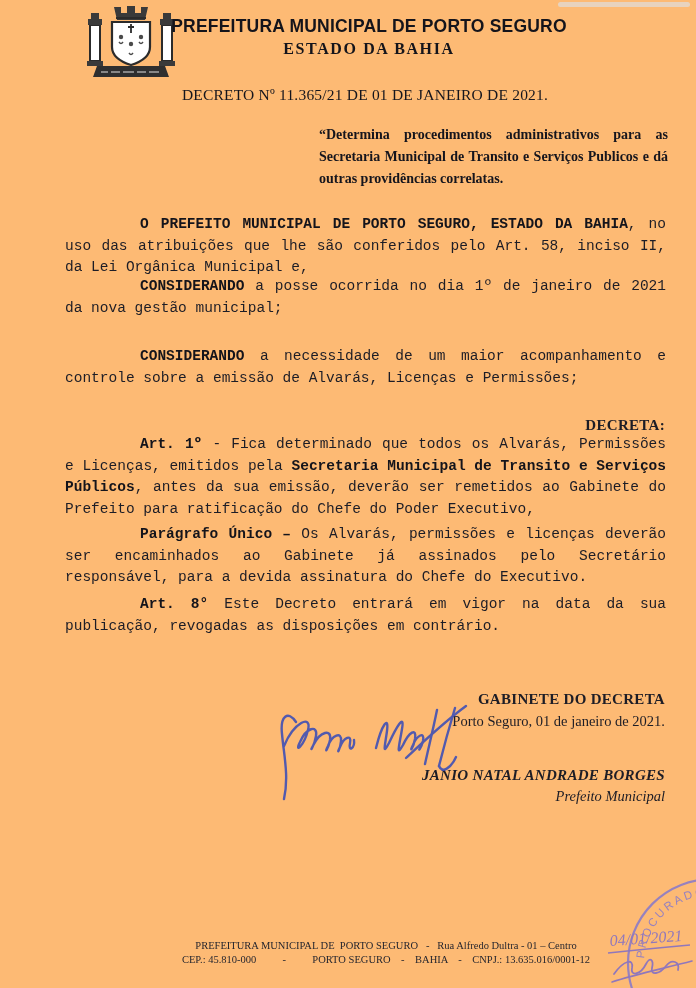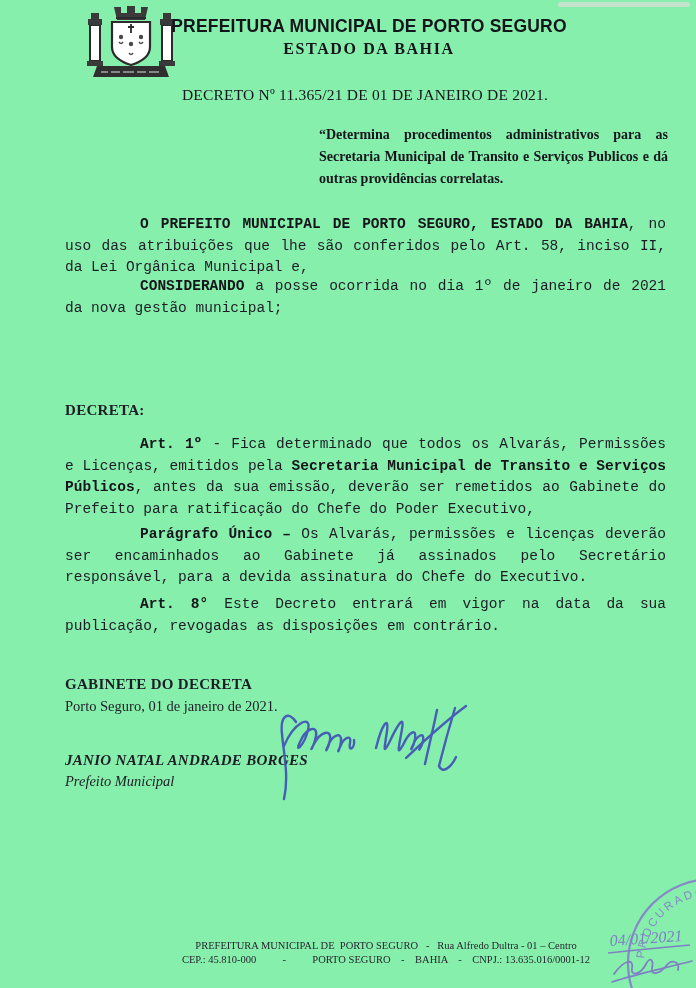--- a/index.html
+++ b/index.html
@@ -1,20 +1,20 @@
 <!DOCTYPE html>
 <html lang="pt"><head>
 <meta charset="utf-8">
 <style>
   html,body{margin:0;padding:0;background:#9a9a9a;}
   .page{
     position:relative;
     width:696px;height:988px;
     margin:0 auto;
-    background:#86efac;
+    background:#fdba74;
     overflow:hidden;
     font-family:"Liberation Serif", serif;
     color:#1d1d26;
   }
   
   .scan-artifact{
     position:absolute;left:558px;top:2px;width:132px;height:5px;
     background:#dedede;border-radius:3px;opacity:.7;
   }
   .coat{position:absolute;left:85px;top:4px;}
@@ -36,21 +36,21 @@
   .quote{
     position:absolute;left:319px;top:124px;width:349px;
     font-weight:bold;font-size:14px;line-height:22px;text-align:justify;color:#15151d;
   }
   .para{
     position:absolute;left:65px;width:601px;
     font-size:14.5px;line-height:21.6px;text-align:justify;text-indent:75px;font-family:Liberation Mono, monospace;
   }
   .para b{color:#14141b;}
   .center-line{
-    position:absolute;left:65px;width:600px;text-align:left;text-indent:0;
+    position:absolute;left:65px;width:600px;text-align:right;text-indent:0;margin-top:15px;
   }
   .decreta{top:402px;font-weight:bold;font-size:15px;letter-spacing:.3px;}
   .gabinete{top:676px;font-weight:bold;font-size:15px;letter-spacing:.3px;}
   .place-date{top:698px;font-size:14.5px;}
   .signer-name{top:752px;font-weight:bold;font-style:italic;font-size:15px;letter-spacing:.3px;}
   .signer-role{top:773px;font-style:italic;font-size:14.5px;}
   .signature{position:absolute;left:258px;top:702px;z-index:3;}
   .footer{
     position:absolute;left:70px;top:939px;width:632px;text-align:center;
     font-size:10.5px;line-height:13.5px;color:#26262e;
@@ -94,20 +94,21 @@
     <div class="org-name">PREFEITURA MUNICIPAL DE PORTO SEGURO</div>
     <div class="state-name">ESTADO DA BAHIA</div>
   </div>
 
   <div class="decree-title">DECRETO Nº 11.365/21 DE 01 DE JANEIRO DE 2021.</div>
 
   <div class="quote">“Determina procedimentos administrativos para as Secretaria Municipal de Transito e Serviços Publicos e dá outras providências correlatas.</div>
 
   <div class="para" style="top:214px"><b>O PREFEITO MUNICIPAL DE PORTO SEGURO, ESTADO DA BAHIA</b><span>, no uso das atribuições que lhe são conferidos pelo Art. 58, inciso II, da Lei Orgânica Municipal e,</span></div>
   <div class="para" style="top:276px"><b>CONSIDERANDO</b><span> a posse ocorrida no dia 1º de janeiro de 2021 da nova gestão municipal;</span></div>
+  <div class="para" style="top:346px"><b>CONSIDERANDO</b><span> a necessidade de um maior acompanhamento e controle sobre a emissão de Alvarás, Licenças e Permissões;</span></div>
 
   <div class="center-line decreta">DECRETA:</div>
 
   <div class="para" style="top:434px"><b>Art. 1º</b><span> - Fica determinado que todos os Alvarás, Permissões e Licenças, emitidos pela </span><b>Secretaria Municipal de Transito e Serviços Públicos</b><span>, antes da sua emissão, deverão ser remetidos ao Gabinete do Prefeito para ratificação do Chefe do Poder Executivo,</span></div>
   <div class="para" style="top:524px"><b>Parágrafo Único –</b><span> Os Alvarás, permissões e licenças deverão ser encaminhados ao Gabinete já assinados pelo Secretário responsável, para a devida assinatura do Chefe do Executivo.</span></div>
   <div class="para" style="top:594px"><b>Art. 8°</b><span> Este Decreto entrará em vigor na data da sua publicação, revogadas as disposições em contrário.</span></div>
 
   <div class="center-line gabinete">GABINETE DO DECRETA</div>
   <div class="center-line place-date">Porto Seguro, 01 de janeiro de 2021.</div>
 

